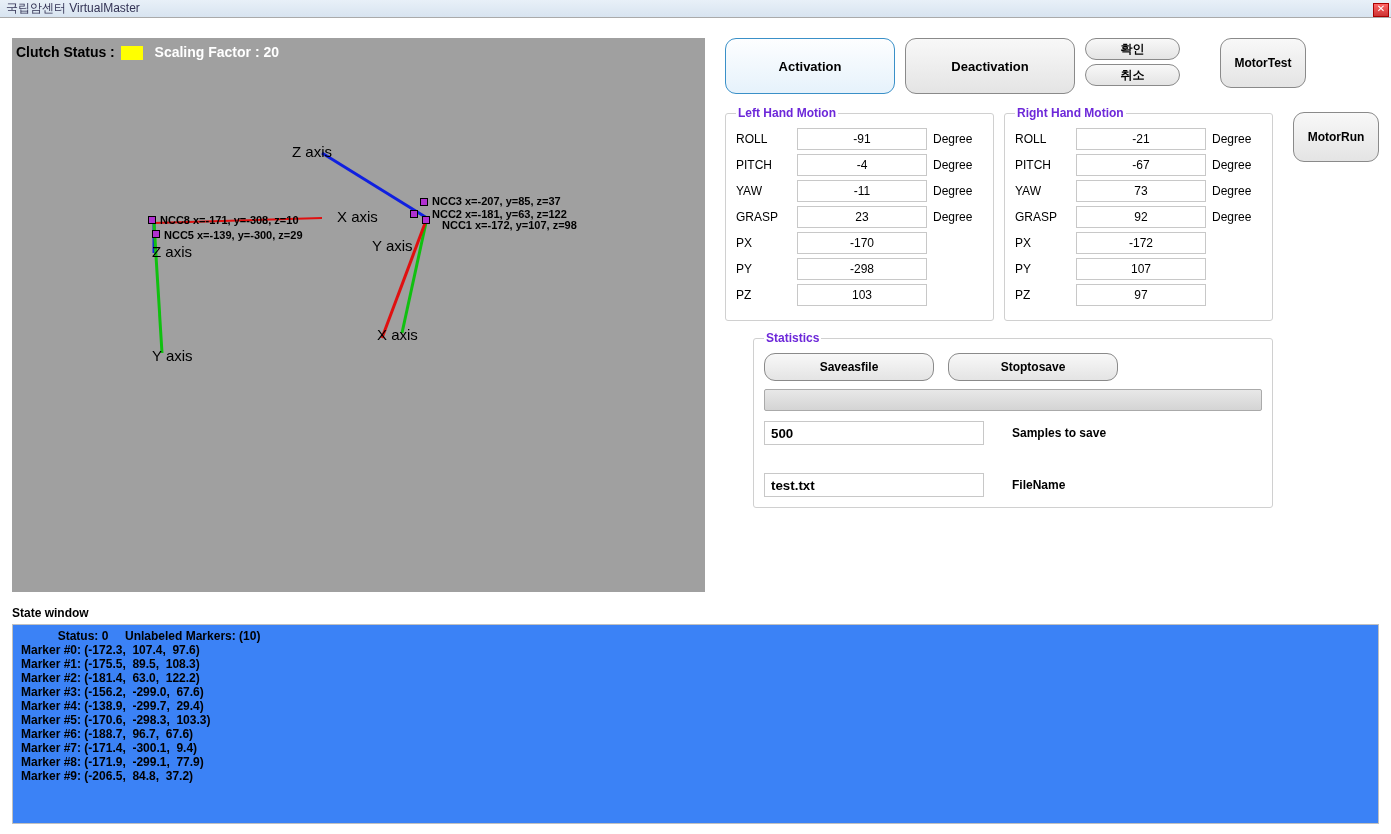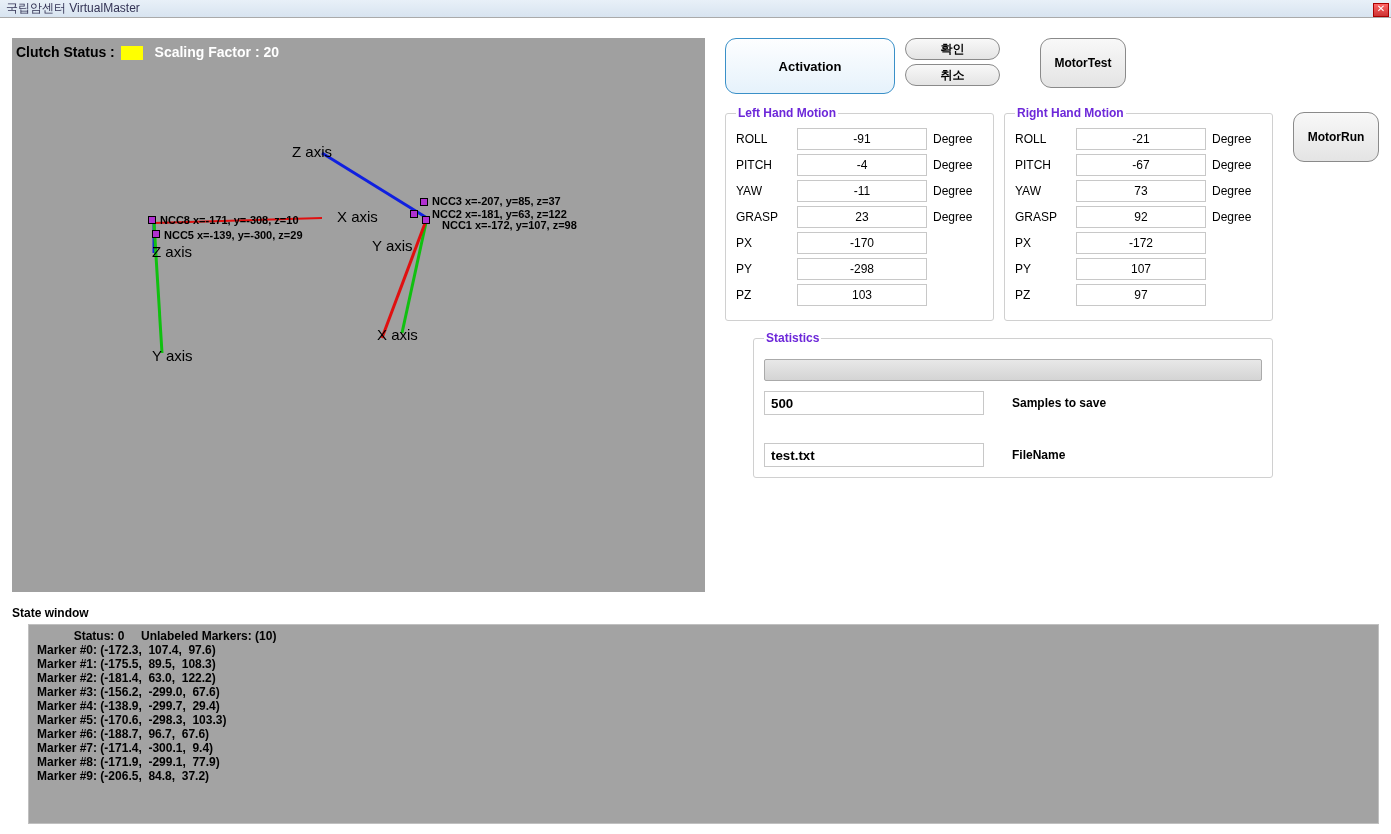--- a/index.html
+++ b/index.html
@@ -155,29 +155,28 @@
     height: 24px;
     padding: 0 6px;
     font-weight: bold;
   }
   .state-window {
     margin-top: 14px;
   }
   .state-label { font-size: 12px; font-weight: bold; margin-bottom: 4px; display:block;}
   .state-box {
     border: 1px solid #c0c0c0;
-    background: #a3a3a3;
+    background: #3b82f6;
     height: 200px;
     padding: 4px 8px;
     font-size: 12px;
     color: #000;
     overflow-y: scroll;
     white-space: pre;
     font-family: "Segoe UI", Tahoma, sans-serif;
-    margin-left: 16px;
   }
   .state-header { font-weight: bold; }
   svg.axes { position:absolute; top:0; left:0; }
 </style>
 </head>
 <body>
 
 <div class="titlebar">
   <span class="title">국립암센터 VirtualMaster</span>
   <span class="close">✕</span>
@@ -219,20 +218,21 @@
       <div class="axis-label" style="left:325px;top:170px">X axis</div>
       <div class="axis-label" style="left:360px;top:199px">Y axis</div>
       <div class="axis-label" style="left:140px;top:205px">Z axis</div>
       <div class="axis-label" style="left:140px;top:309px">Y axis</div>
       <div class="axis-label" style="left:365px;top:288px">X axis</div>
     </div>
 
     <div class="right-panel">
       <div class="button-row">
         <button class="btn btn-big btn-outlined">Activation</button>
+        <button class="btn btn-big">Deactivation</button>
         <div class="button-stack">
           <button class="btn btn-small">확인</button>
           <button class="btn btn-small">취소</button>
         </div>
         <div class="motor-col" style="margin:0 0 0 30px;gap:0">
           <button class="btn btn-motor">MotorTest</button>
         </div>
       </div>
 
       <div style="display:flex;gap:10px">
@@ -315,20 +315,24 @@
                     <label>PZ</label>
                     <div class="numbox">97</div>
                     <span class="unit"></span>
                   </div>
                 </div>
             </fieldset>
           </div>
 
           <fieldset class="statistics">
             <legend>Statistics</legend>
+            <div class="stat-row">
+              <button class="btn btn-wide">Saveasfile</button>
+              <button class="btn btn-wide">Stoptosave</button>
+            </div>
             <div class="progress"></div>
             <div class="stat-grid">
               <input class="txtin" value="500" style="">
               <span style="font-weight:bold">Samples to save</span>
               <input class="txtin" value="test.txt" style="">
               <span style="font-weight:bold">FileName</span>
             </div>
           </fieldset>
         </div>
         <div class="motor-col" style="padding-top:6px">

